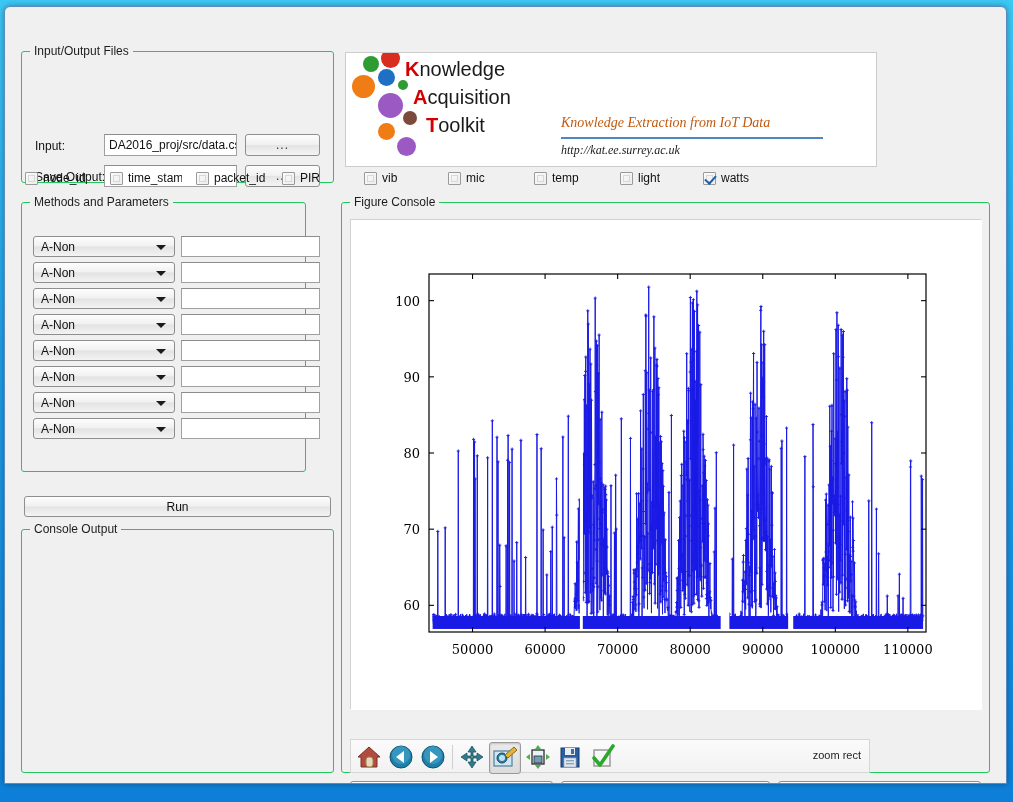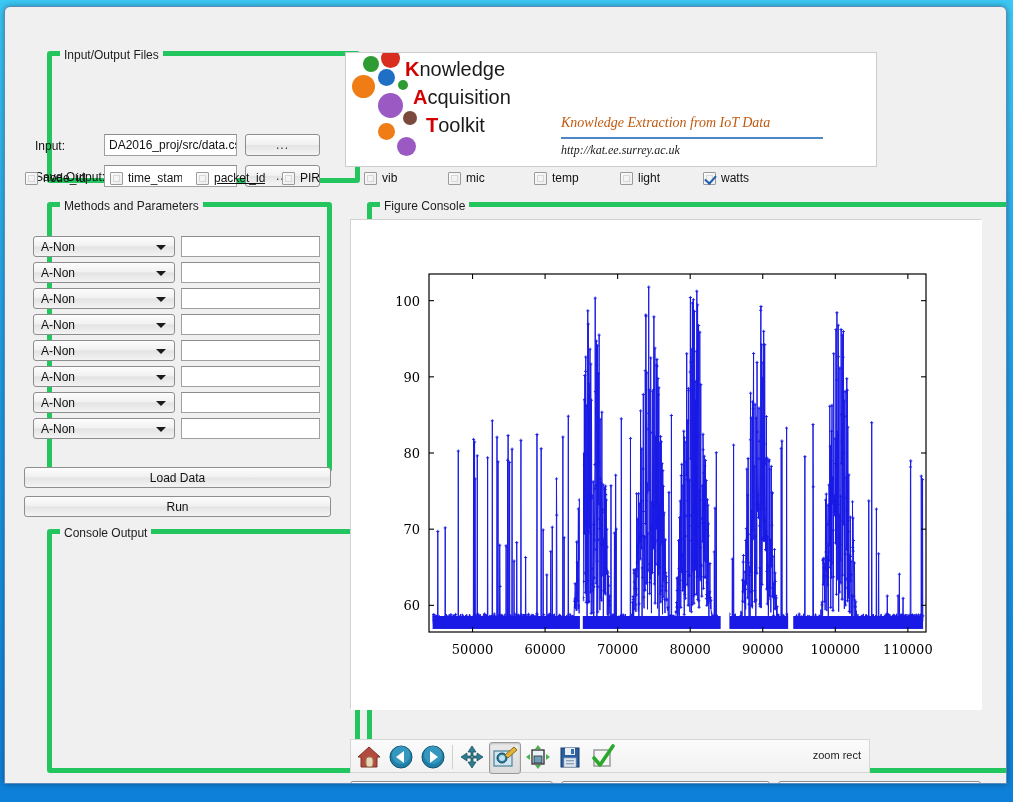--- a/index.html
+++ b/index.html
@@ -49,21 +49,21 @@
   }
   .winbtn .g{position:absolute;left:50%;top:50%;transform:translate(-50%,-50%);
     font-size:11px;color:#24425e;line-height:1;}
   .winbtn.close .g{color:#fff;font-size:12px;font-weight:bold;}
   .min-glyph{position:absolute;left:9px;top:12px;width:11px;height:3px;background:#22405c;border-radius:1px;}
   .max-glyph{position:absolute;left:10px;top:5px;width:9px;height:8px;border:2px solid #22405c;}
 
   .client{position:absolute;left:0;top:30px;width:1001px;height:746px;background:#f0f0f0;}
 
   
-  .group{position:absolute;border:5px solid #22c55e;border-radius:3px;box-sizing:border-box;margin-left:26px;}
+  .group{position:absolute;border:1px solid #22c55e;border-radius:3px;box-sizing:border-box;}
   .group>.legend{
     position:absolute;top:-8px;left:8px;background:#f0f0f0;padding:0 4px;
     font-size:12px;color:#1d1d1d;white-space:nowrap;
   }
 
   
   .lbl{position:absolute;font-size:12px;color:#111;}
   .tfield{
     position:absolute;box-sizing:border-box;background:#fff;
     border:1px solid #a0a0a0;border-top-color:#8c8c8c;
@@ -208,21 +208,21 @@
       </div>
 
       <div class="cb" style="left:20px;top:134px;">
         <span class="box"></span>
         <span class="cb-label">node_id</span>
       </div>
       <div class="cb" style="left:105px;top:134px;width:78px;">
         <span class="box"></span>
         <span class="cb-label" style="width:54px;">time_stamp</span>
       </div>
-      <div class="cb" style="left:191px;top:134px;text-decoration:underline;">
+      <div class="cb" style="left:191px;top:134px;">
         <span class="box"></span>
         <span class="cb-label">packet_id</span>
       </div>
       <div class="cb" style="left:277px;top:134px;">
         <span class="box"></span>
         <span class="cb-label">PIR</span>
       </div>
       <div class="cb" style="left:359px;top:134px;">
         <span class="box"></span>
         <span class="cb-label">vib</span>
@@ -289,21 +289,20 @@
         <span class="arrow"></span>
       </div>
       <div class="tfield" style="left:176px;top:355px;width:139px;height:21px;"></div>
 
       <div class="combo" style="left:28px;top:381px;width:142px;height:21px;">
         <span class="ctext">A-Non</span>
         <span class="arrow"></span>
       </div>
       <div class="tfield" style="left:176px;top:381px;width:139px;height:21px;"></div>
 
-      <div class="btn" style="left:19px;top:430px;width:307px;height:21px;">Load Data</div>
       <div class="btn" style="left:19px;top:459px;width:307px;height:21px;">Run</div>
 
       <div class="group" style="left:16px;top:492px;width:313px;height:244px;">
         <div class="legend">Console Output</div>
       </div>
 
       <div class="group" style="left:336px;top:165px;width:649px;height:571px;">
         <div class="legend">Figure Console</div>
       </div>
 

